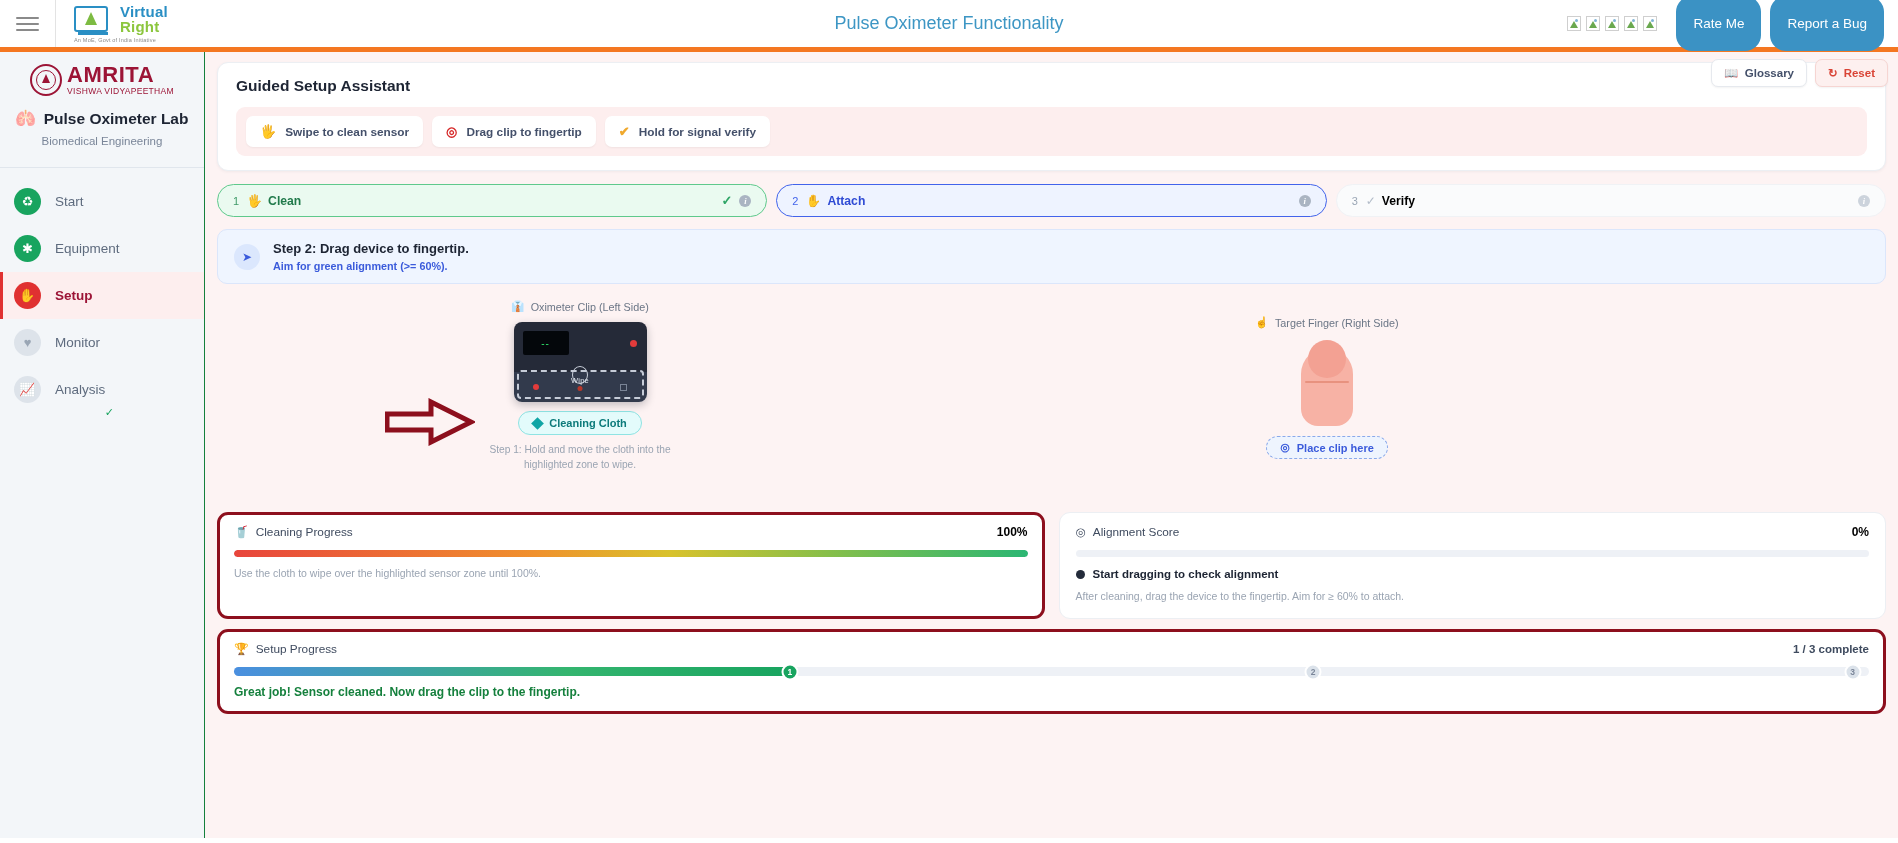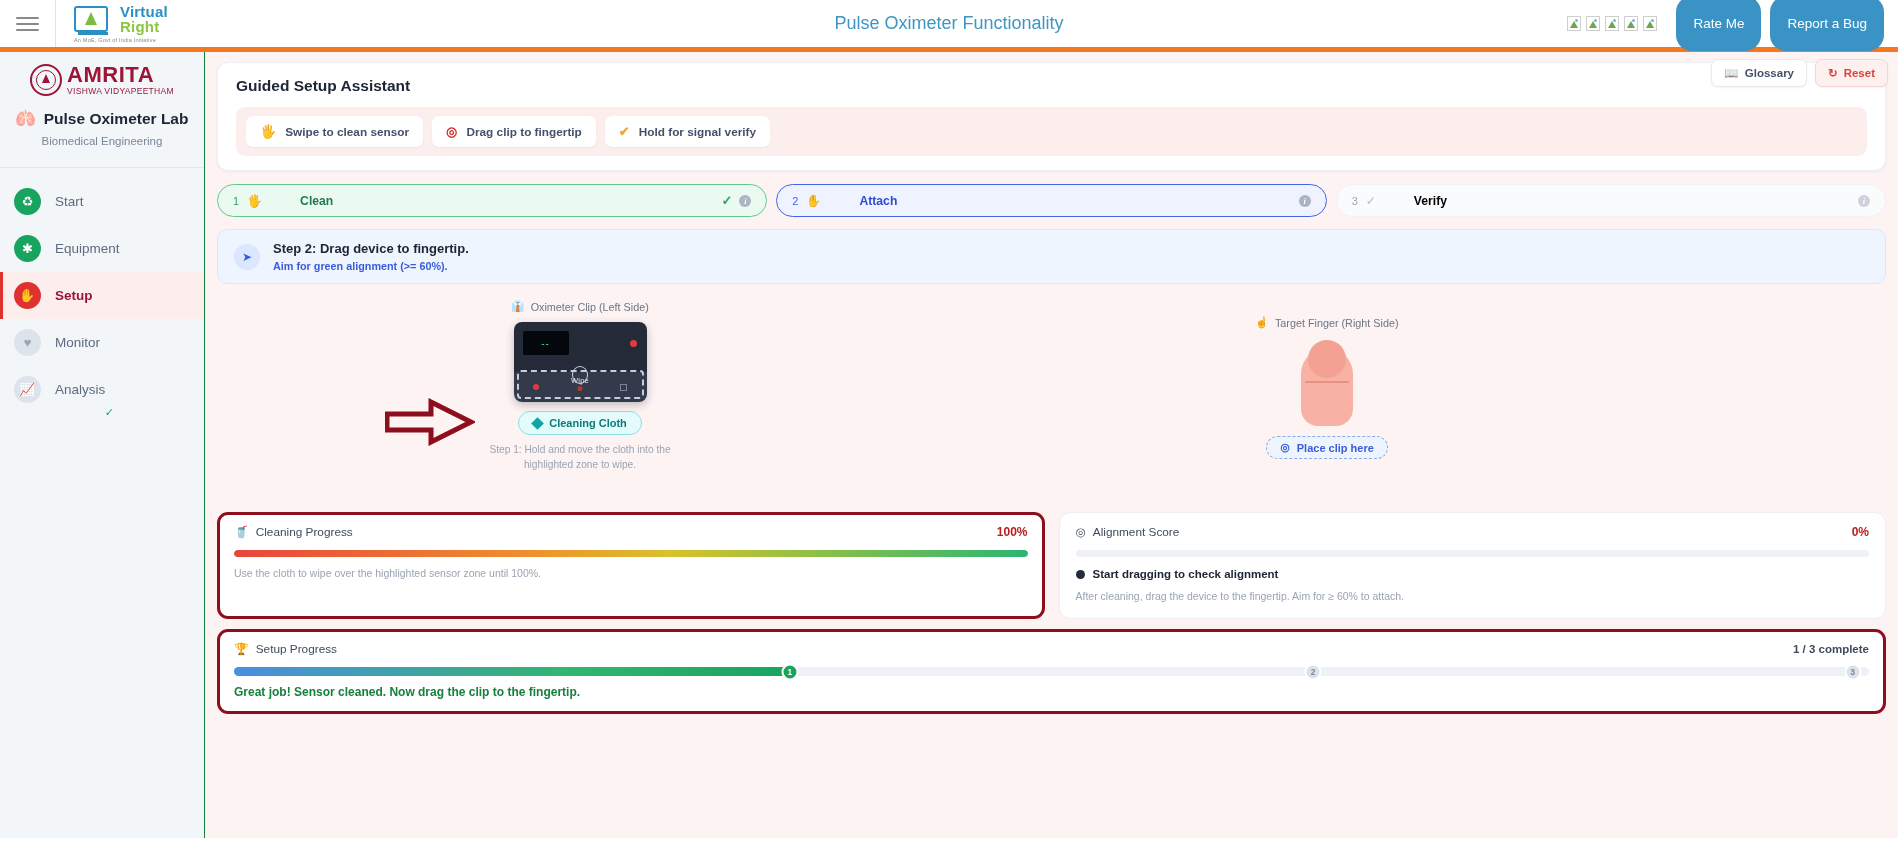--- a/index.html
+++ b/index.html
@@ -138,21 +138,21 @@
   .step {
     flex:1; border-radius:20px; padding: 8px 15px; display:flex; align-items:center;
     font-size:12.2px; cursor:pointer; position:relative; background:#fff;
   }
   .step.done { background:#eafaf0; border:1px solid #5fc98c; }
   .step.active { background:#eef3ff; border:1px solid #4263eb; }
   .step.todo { background:#fafbfc; border:1px solid #f0f2f5; }
   .step .num { font-size:11px; color:#9aa6b5; margin-right:8px; }
   .step.done .num { color:#3f9a68; }
   .step.active .num { color:#4263eb; }
-  .step .lbl { font-weight:700; color:#2d3648;margin-left:32px; }
+  .step .lbl { font-weight:700; color:#2d3648; }
   .step.done .lbl { color:#217a4b; font-weight:700; }
   .step.active .lbl { color:#2f4bd4; }
   .step.todo .lbl { color:#000000; }
   .step .sico { margin-right:6px; font-size:12px; }
   .step .tail { margin-left:auto; display:flex; align-items:center; gap:7px; }
   .step .ck { color:#2fa566; font-size:13px; font-weight:700; }
   .info-dot {
     width:12px;height:12px;border-radius:50%;background:#aab4c2;color:#fff;
     font-size:8.5px; display:inline-flex; align-items:center; justify-content:center; font-weight:700;
     font-style:italic; font-family:"Liberation Serif", serif;
@@ -230,21 +230,21 @@
     margin-top:10px; background:#eef4fe; border:1.5px dashed #8aa9ea; border-radius:13px;
     padding:4px 13px; font-size:11px; font-weight:700; color:#3b5bdb; display:flex; align-items:center; gap:7px; cursor:pointer;
   }
 
   
   .prow { display:flex; gap:14px; margin-top: 4px; align-items:stretch; }
   .pcard { flex:1; background:#fff; border:1px solid #eceff3; border-radius:11px; padding: 12px 16px 16px; position:relative; }
   .pcard.hl { border: 3px solid #8d0f1d; padding: 10px 14px 14px; }
   .pc-head { display:flex; align-items:center; justify-content:space-between; }
   .pc-title { font-size:11.8px; color:#3f4b5f; display:flex; align-items:center; gap:7px; font-weight:400;}
-  .pc-val { font-size:12px; font-weight:700; color:#b91c1c; }
+  .pc-val { font-size:12px; font-weight:700; color:#000000; }
   .bar { height: 7px; border-radius:5px; background:#eef1f6; margin-top:11px; overflow:hidden; }
   .bar-fill-clean { height:100%; border-radius:5px; background:linear-gradient(90deg,#e8453c 0%,#f0912d 38%,#d8c22c 55%,#86bf4a 75%,#2bb673 100%); }
   .bar-fill-align { height:100%; border-radius:5px; background:#4263eb; }
   .pc-note { font-size:10.5px; color:#9aa4b2; margin-top:10px; }
   .pc-status { font-size:11.5px; font-weight:700; color:#1d2433; margin-top:11px; display:flex; align-items:center; gap:8px; }
   .dotmark { width:9px;height:9px;border-radius:50%;background:#232b3a; display:inline-block; }
 
   
   .setup-wrap { margin-top: 10px; border: 3px solid #8d0f1d; border-radius:11px; background:#fff; padding: 10px 14px 12px; }
   .sp-head { display:flex; align-items:center; justify-content:space-between; }

